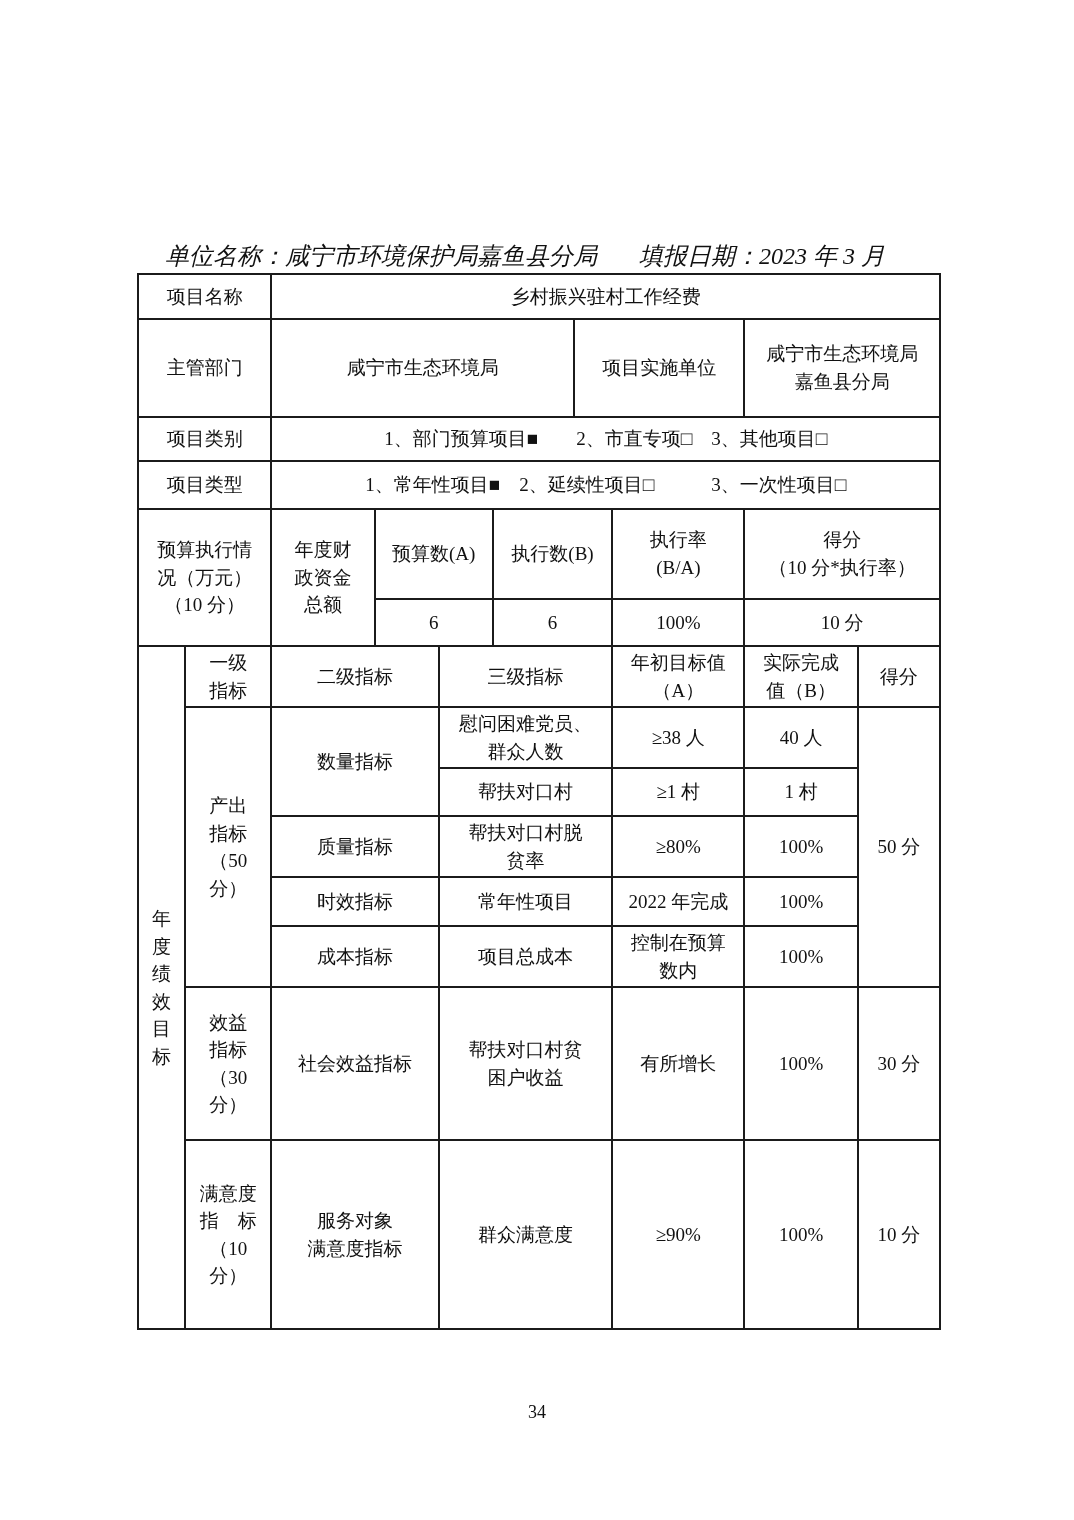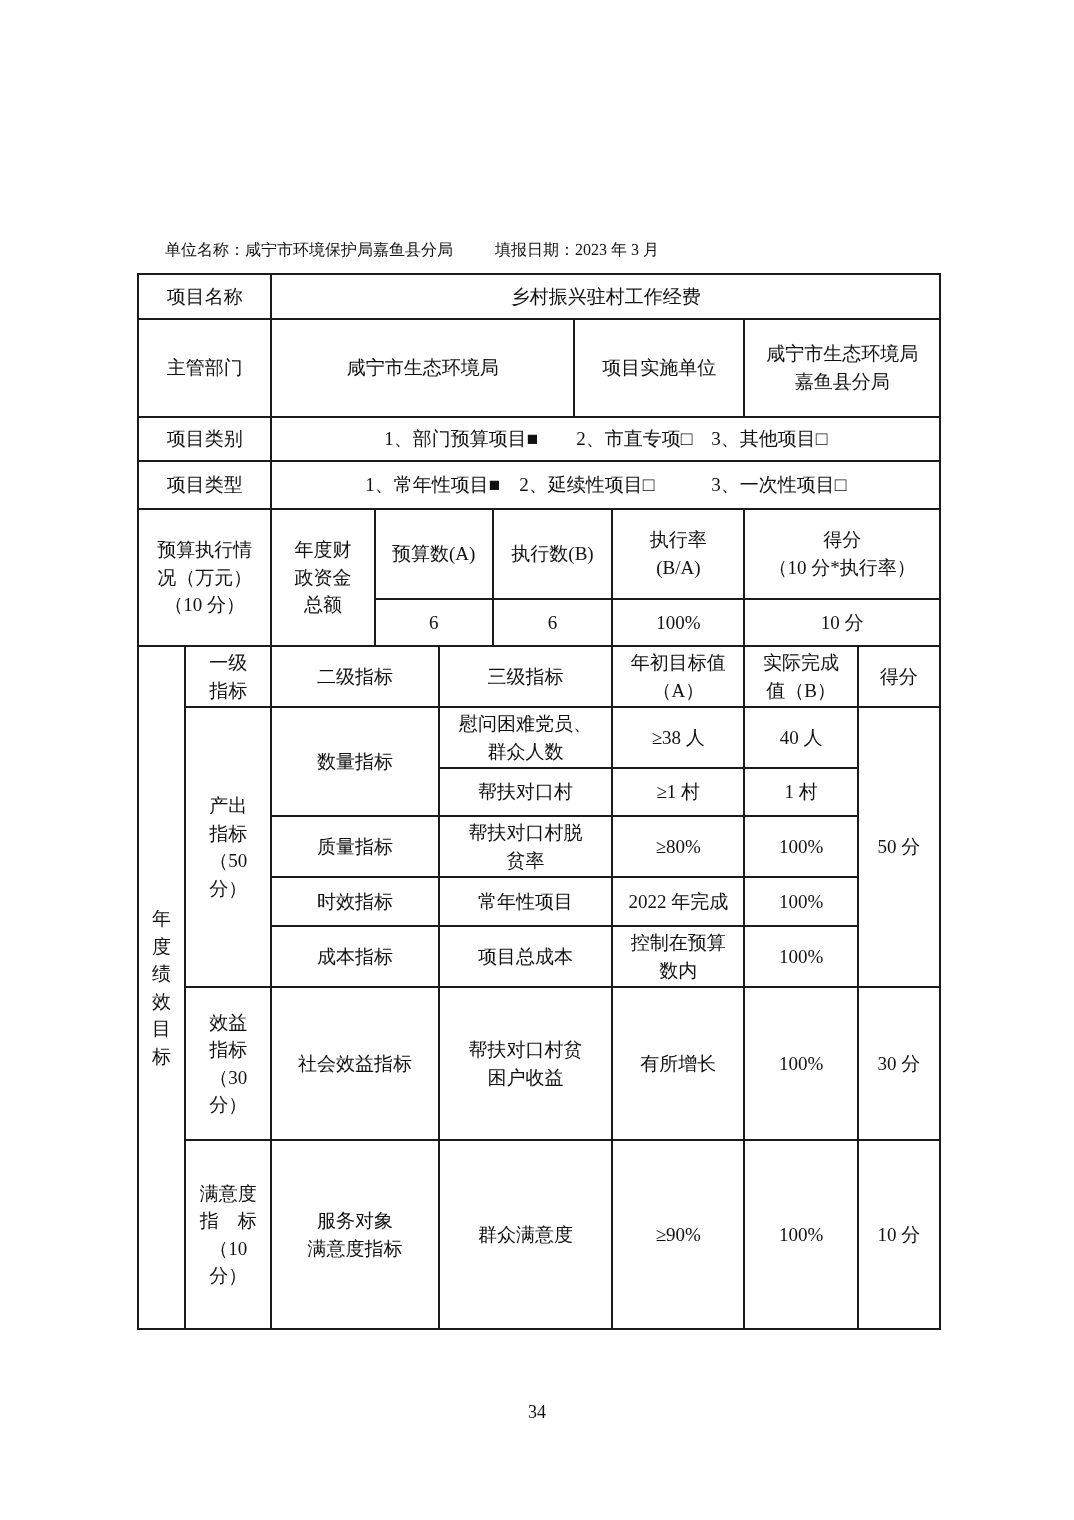--- a/index.html
+++ b/index.html
@@ -29,22 +29,23 @@
     text-align: center;
     font-size: 35px;
     font-weight: bold;
     letter-spacing: 1px;
     white-space: nowrap;
   }
   .info-line {
     position: absolute;
     top: 240px;
     left: 165px;
-    font-size: 16px;
+    font-size: 24px;
     white-space: nowrap;
+    font-style: italic;
   }
   .info-line .gap {
     display: inline-block;
     width: 42px;
   }
   table.doc-table {
     position: absolute;
     left: 137px;
     top: 273px;
     width: 804px;

